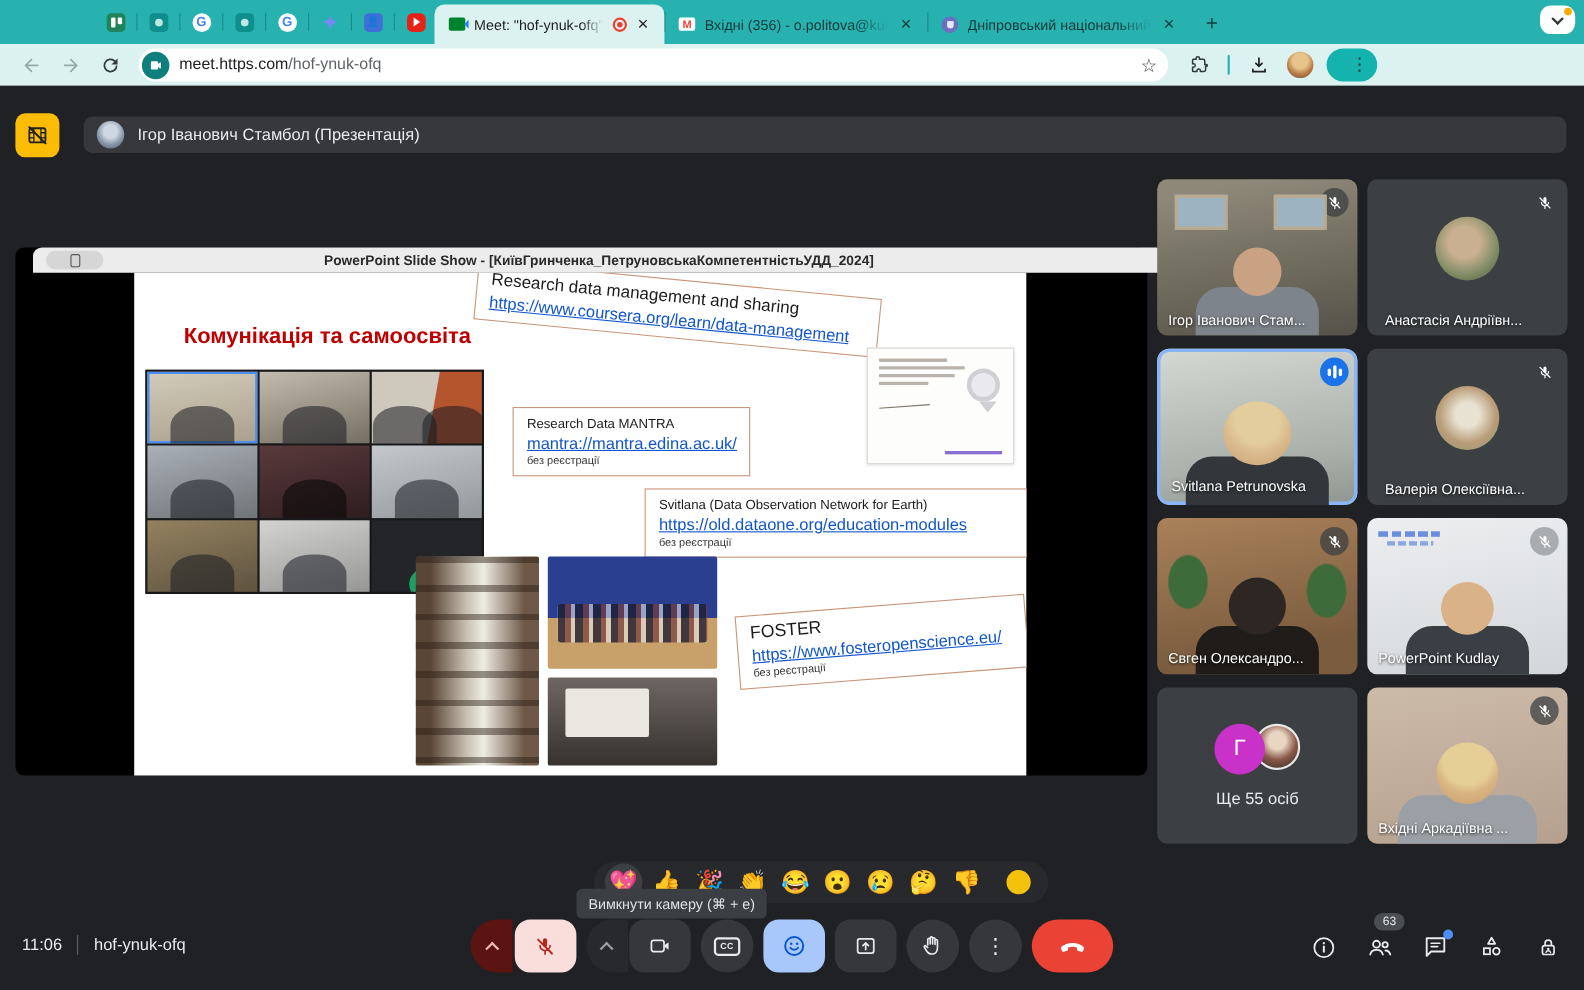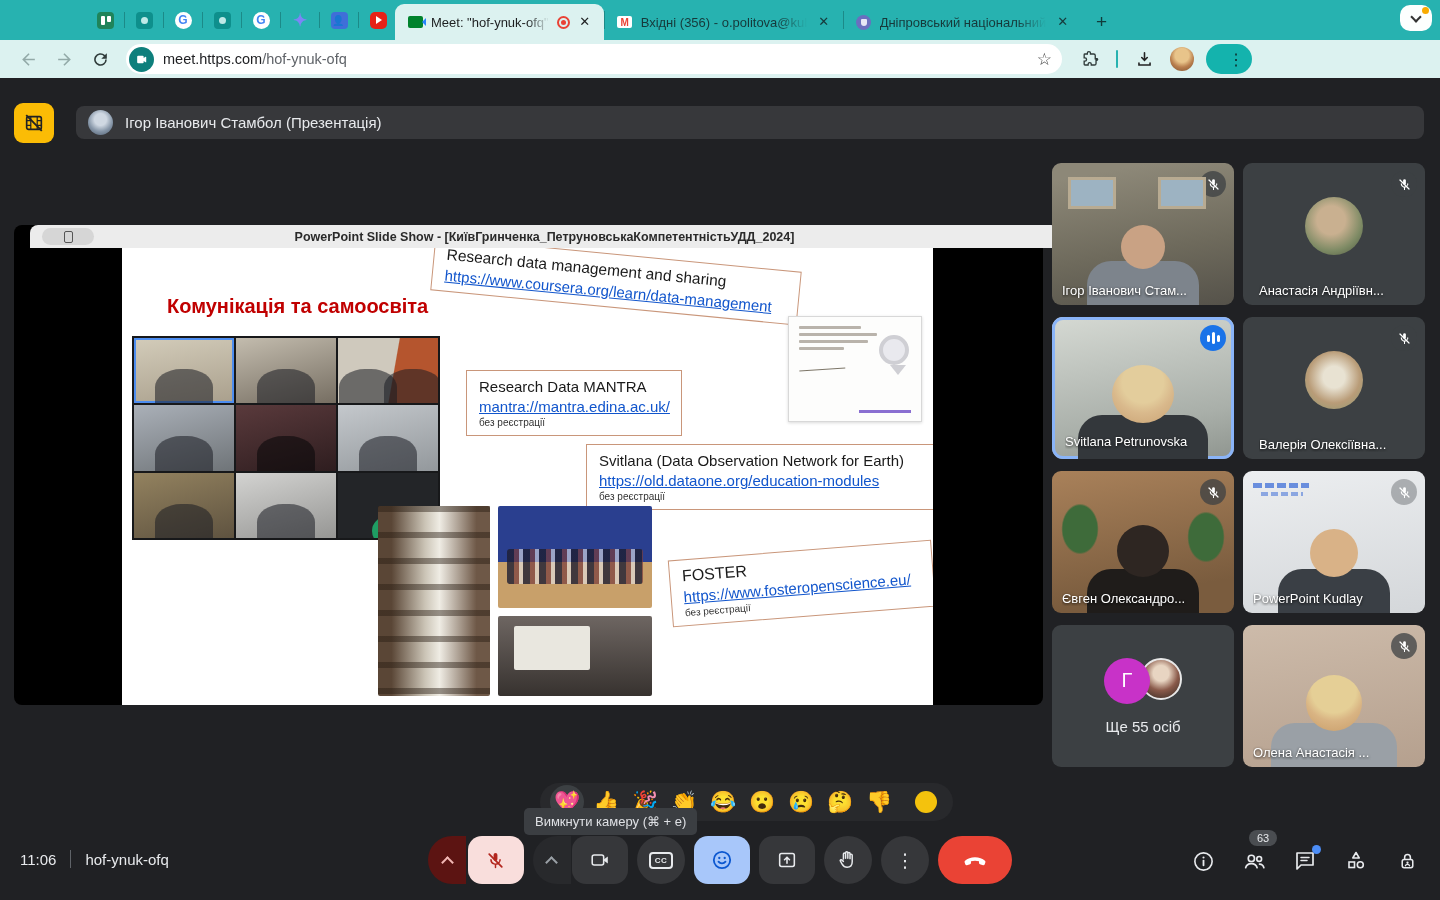--- a/index.html
+++ b/index.html
@@ -89,21 +89,21 @@
     border-radius:8px 8px 0 0; display:flex; align-items:center; justify-content:center;margin-left:16px; }
   .ppt-titlebar .title { font-size:12.5px; font-weight:bold; color:#2a2a2a; }
   .ppt-pill { position:absolute; left:12px; top:3px; width:52px; height:17px; background:#d6d6d6;
     border-radius:9px; display:flex; align-items:center; justify-content:center; }
   .ppt-pill i { width:9px; height:12px; border:1.5px solid #555; border-radius:2px; display:block; }
 
   .slide { position:absolute; top:23px; left:108px; width:811px; height:457px; background:#fff; overflow:hidden; }
   .slide-title { position:absolute; left:45px; top:47px; font-size:20px; font-weight:bold; color:#c00000; }
 
   .linkbox { position:absolute; background:#fff; border:1.5px solid #c9967a; padding:7px 12px; }
-  .linkbox .h { font-size:15px; color:#1a1a1a; }
+  .linkbox .h { font-size:12px; color:#1a1a1a; }
   .linkbox .l { font-size:15px; color:#1155cc; text-decoration:underline; margin-top:3px; display:block; }
   .linkbox .n { font-size:10px; color:#333; margin-top:2px; }
   .box-coursera { left:310px; top:6px; width:368px; transform:rotate(5.5deg); }
   .box-coursera .h { font-size:15.5px; }
   .box-mantra { left:344px; top:122px; width:216px; }
   .box-dataone { left:464px; top:196px; width:348px; }
   .box-foster { left:548px; top:302px; width:264px; transform:rotate(-4.5deg); }
 
   .cert { position:absolute; left:666px; top:68px; width:134px; height:106px; background:#fdfdfc;
     border:1px solid #d8d8d8; box-shadow:0 1px 3px rgba(0,0,0,.15); padding:9px 10px; }
@@ -562,21 +562,21 @@
             <div class="head"></div>
             <div class="body"></div>
           </div>
         <div class="mic-off">
           <svg width="15" height="15" viewBox="0 0 24 24">
               <rect x="9.8" y="3.5" width="4.4" height="9" rx="2.2" fill="#fff"></rect>
               <path d="M6.8 11a5.2 5.2 0 009.4 3M17.2 11a5.2 5.2 0 01-.3 1.7M12 16.5V20" fill="none" stroke="#fff" stroke-width="1.7" stroke-linecap="round"></path>
               <path d="M4.8 4.8l14.4 14.4" stroke="#fff" stroke-width="1.9" stroke-linecap="round"></path>
             </svg>
         </div>
-        <div class="name">Олена Анастасія ...</div>
+        <div class="name">Вхідні Аркадіївна ...</div>
       </div>
     </div>
 
     <div class="reactions">
       <span class="reaction selected">💖</span>
       <span class="reaction">👍</span>
       <span class="reaction">🎉</span>
       <span class="reaction">👏</span>
       <span class="reaction">😂</span>
       <span class="reaction">😮</span>

